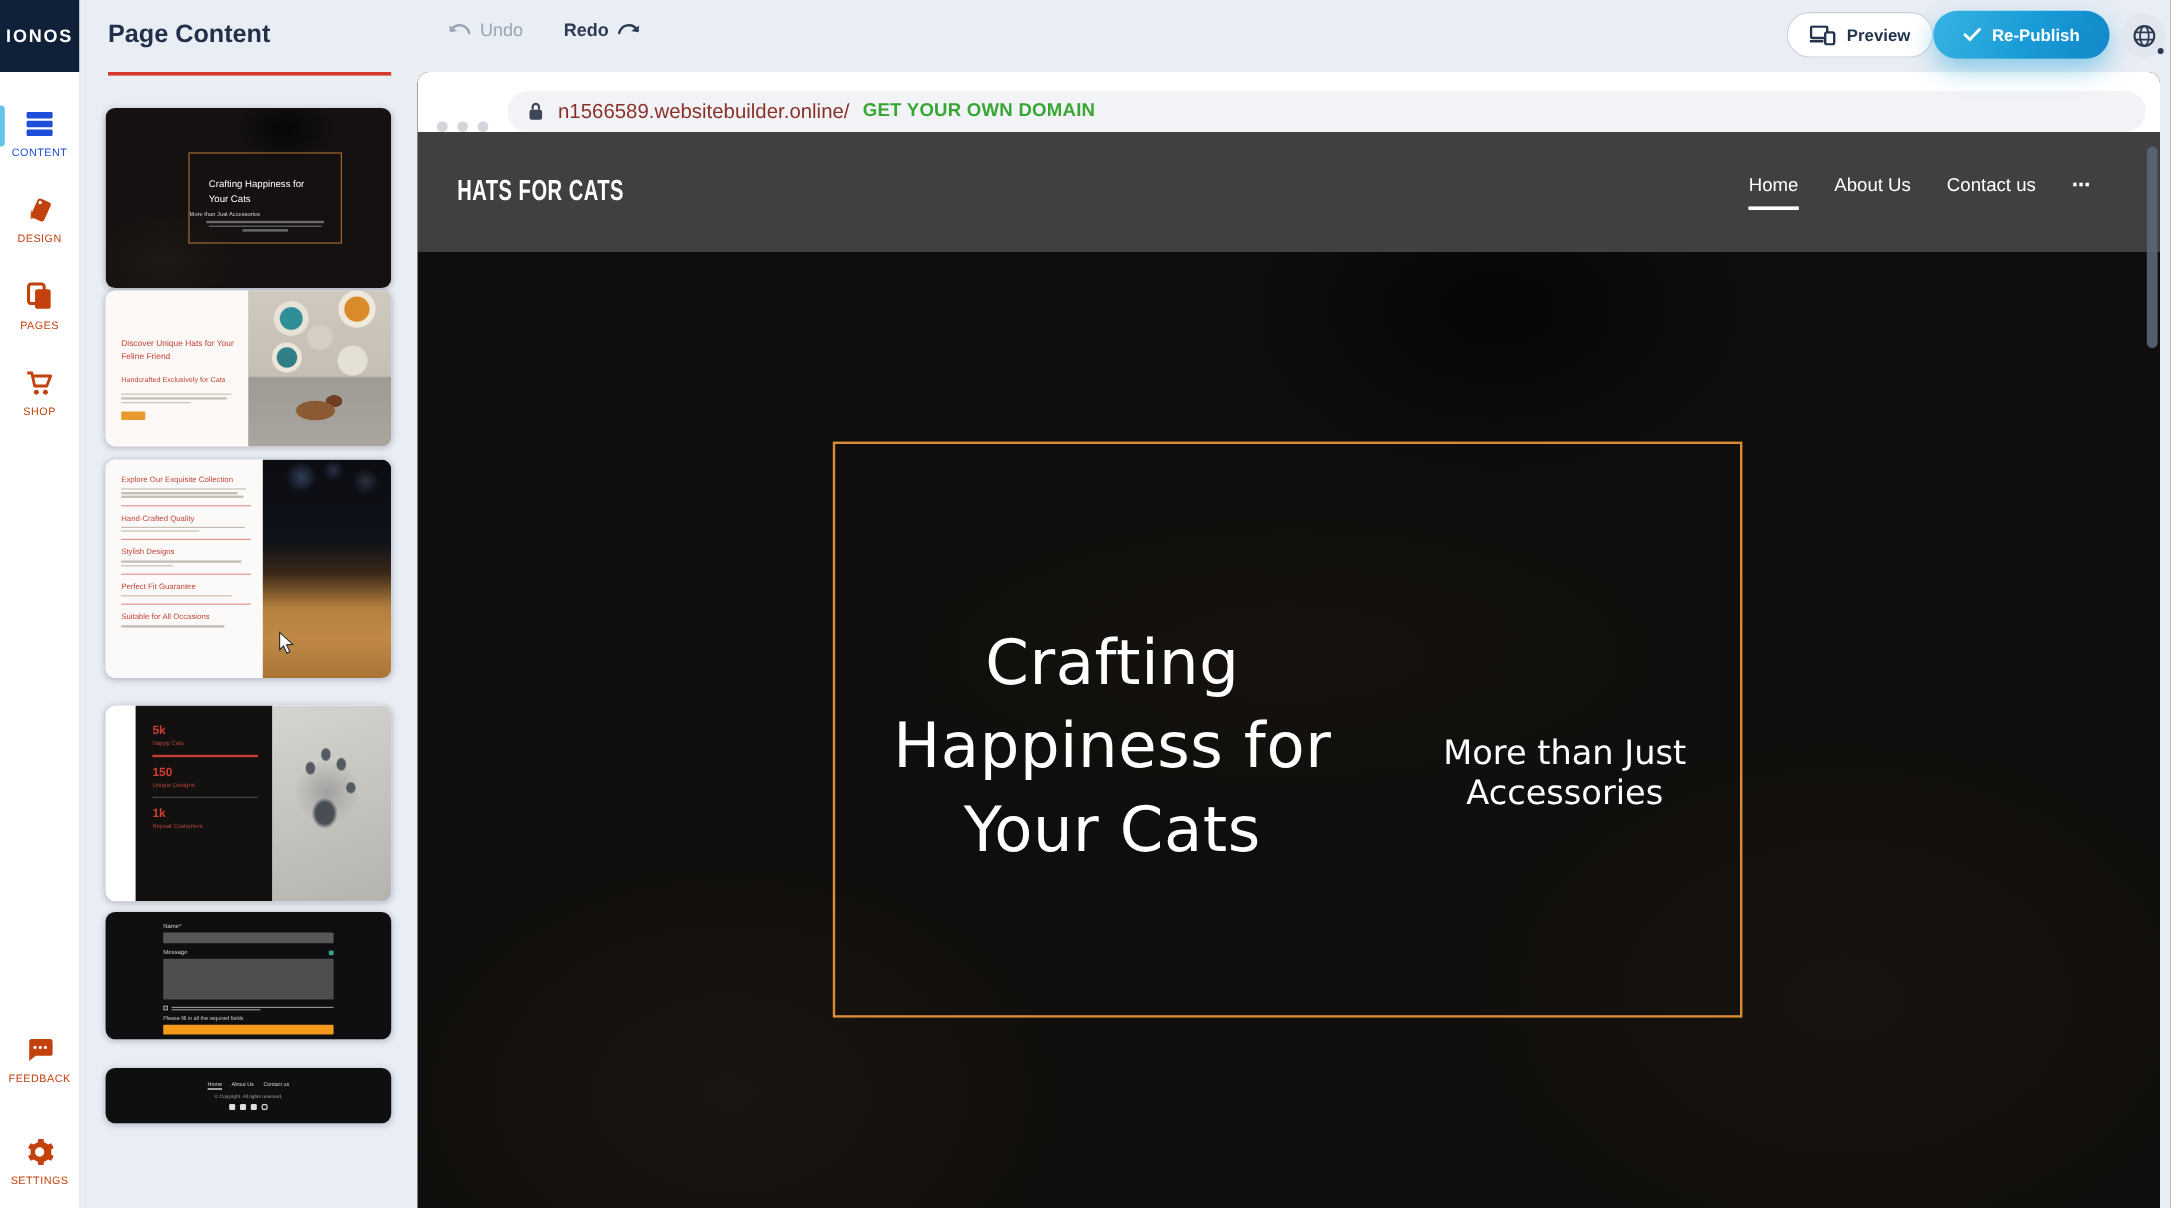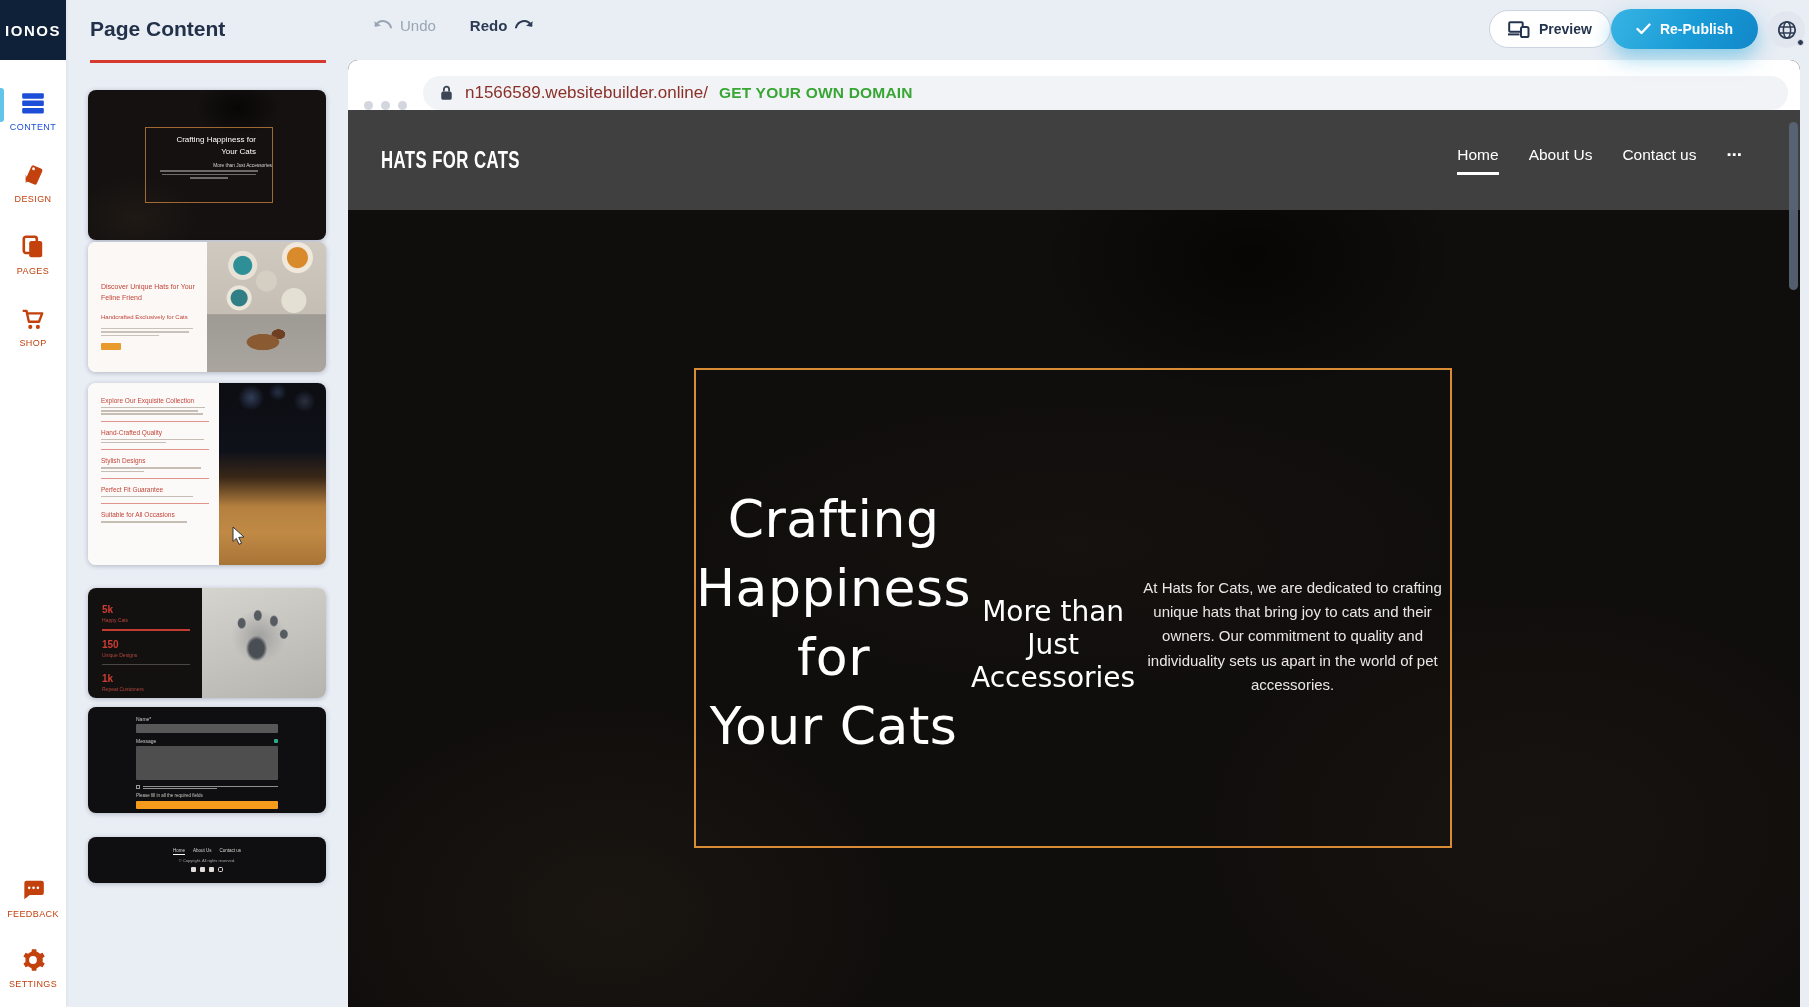--- a/index.html
+++ b/index.html
@@ -8,39 +8,39 @@
     position:relative;
     background:#e9edf4;
     font-family:"Liberation Sans","DejaVu Sans",sans-serif;
     -webkit-font-smoothing:antialiased;
   }
 
   
   .sidebar { position:absolute; left:0; top:0; width:66px; height:1007px; background:#ffffff; z-index:20; box-shadow:1px 0 3px rgba(30,40,70,.06); }
   .logo { width:66px; height:60px; background:#0f2138; color:#fff; display:flex; align-items:center; justify-content:center; font-weight:bold; font-size:15px; letter-spacing:1.5px; }
   .snav { position:absolute; top:86px; left:0; right:0; display:flex; flex-direction:column; align-items:center; gap:22px; }
-  .sbottom { position:absolute; bottom:14px; left:0; right:0; display:flex; flex-direction:column; align-items:flex-end; gap:20px; }
+  .sbottom { position:absolute; bottom:14px; left:0; right:0; display:flex; flex-direction:column; align-items:flex-end; gap:35px; }
   .sitem { position:relative; width:100%; display:flex; flex-direction:column; align-items:center; padding:4px 0; color:#c2410c; cursor:pointer; }
   .sitem.active { color:#1d4ed8; }
   .sitem .slabel { font-size:9px; letter-spacing:.4px; margin-top:6px; }
   .sicon { width:26px; height:26px; }
   .sind { position:absolute; left:0; top:2px; width:4px; height:34px; background:#63c4e9; border-radius:0 3px 3px 0; }
 
   
   .panel-title { position:absolute; left:90px; top:17px; font-size:21px; font-weight:bold; color:#22304a; z-index:5; }
   .panel-underline { position:absolute; left:90px; top:60px; width:236px; height:3px; background:#d63a2f; z-index:5; }
 
   .thumbs { position:absolute; left:88px; top:90px; width:238px; z-index:5; }
   .thumb { width:238px; border-radius:8px; box-shadow:0 1px 5px rgba(30,40,70,.28); overflow:hidden; position:relative; cursor:pointer; background:#fff; }
 
   
   .t-hero { height:150px; background-color:#141110;
     background-image:radial-gradient(ellipse 60px 40px at 63% 12%, rgba(0,0,0,.65), transparent 70%),
                      radial-gradient(ellipse 90px 60px at 20% 85%, rgba(66,50,36,.25), transparent 70%); }
-  .t1box { position:absolute; left:57px; top:37px; width:128px; height:76px; border:1px solid rgba(205,135,60,.75); padding-top:6px; text-align:right; }
+  .t1box { position:absolute; left:69px; top:37px; width:128px; height:76px; border:1px solid rgba(205,135,60,.75); padding-top:20px; text-align:left; }
   .t1title { font-size:8px; color:#fff; line-height:1.5; padding:0 16px; }
   .t1sub { font-size:4.8px; color:#d8d5d2; margin-top:5px; }
   .t1lines div { height:1.5px; background:rgba(255,255,255,.38); margin:2px auto 0; }
 
   
   .t-split { height:130px; display:flex; }
   .t2left { width:119px; background:#fbf8f5; padding:40px 10px 10px 13px; }
   .t2h { color:#c2453a; font-size:7px; line-height:1.5; }
   .t2h2 { color:#c2453a; font-size:6px; margin-top:11px; }
   .t2lines { margin-top:8px; }
@@ -65,21 +65,21 @@
   .t3line { height:1.4px; background:#c6beb5; margin:1.8px 0; }
   .t3div { height:1px; background:#e0958c; margin:6px 0 7px; }
   .t3photo { flex:1;
     background-image:
       radial-gradient(circle 13px at 30% 8%, rgba(120,150,220,.35), transparent),
       radial-gradient(circle 9px at 55% 5%, rgba(120,150,220,.25), transparent),
       radial-gradient(circle 11px at 80% 10%, rgba(150,170,220,.22), transparent),
       linear-gradient(180deg,#0b0d12 0%,#10121a 38%, #3a2817 52%, #b5803f 68%, #c08a45 82%, #a87436 100%); }
 
   
-  .t-stats { height:110px; display:flex; }
+  .t-stats { height:163px; display:flex;padding-left:25px; }
   .t4left { width:114px; background:#131110; padding:16px 12px 8px 14px; }
   .t4val { color:#cf3d33; font-size:10px; font-weight:bold; }
   .t4lab { color:#b5453c; font-size:5px; margin:2px 0 6px; }
   .t4rule-red { height:1.5px; background:#c33b31; margin-bottom:8px; }
   .t4rule-grey { height:1px; background:#4a4643; margin-bottom:8px; }
   .t4photo { flex:1;
     background-image:
       radial-gradient(ellipse 15px 18px at 44% 55%, #494e55 0 50%, transparent 72%),
       radial-gradient(ellipse 6px 8px at 32% 32%, #565b62 0 55%, transparent 75%),
       radial-gradient(ellipse 6px 8px at 45% 25%, #565b62 0 55%, transparent 75%),
@@ -397,21 +397,20 @@
     </div>
   </div>
 
   <div class="hero">
     <div class="selbox">
       <div class="htitle">
         <div>Crafting Happiness for</div>
         <div>Your Cats</div>
       </div>
       <div class="hsub">More than Just Accessories</div>
-      <div class="hbody">At Hats for Cats, we are dedicated to crafting unique hats that bring joy to cats and their owners. Our commitment to quality and individuality sets us apart in the world of pet accessories.</div>
     </div>
   </div>
 
   <div class="scrollthumb"></div>
 </div>
 
 <div class="cursor">
   <svg width="15" height="19" viewBox="0 0 15 19">
     <path d="M1 1 L12 11 L6.8 11.4 L9.6 17.2 L7 18.3 L4.3 12.4 L1 15.5 Z" fill="#fff" stroke="#333" stroke-width="1"></path>
   </svg>

